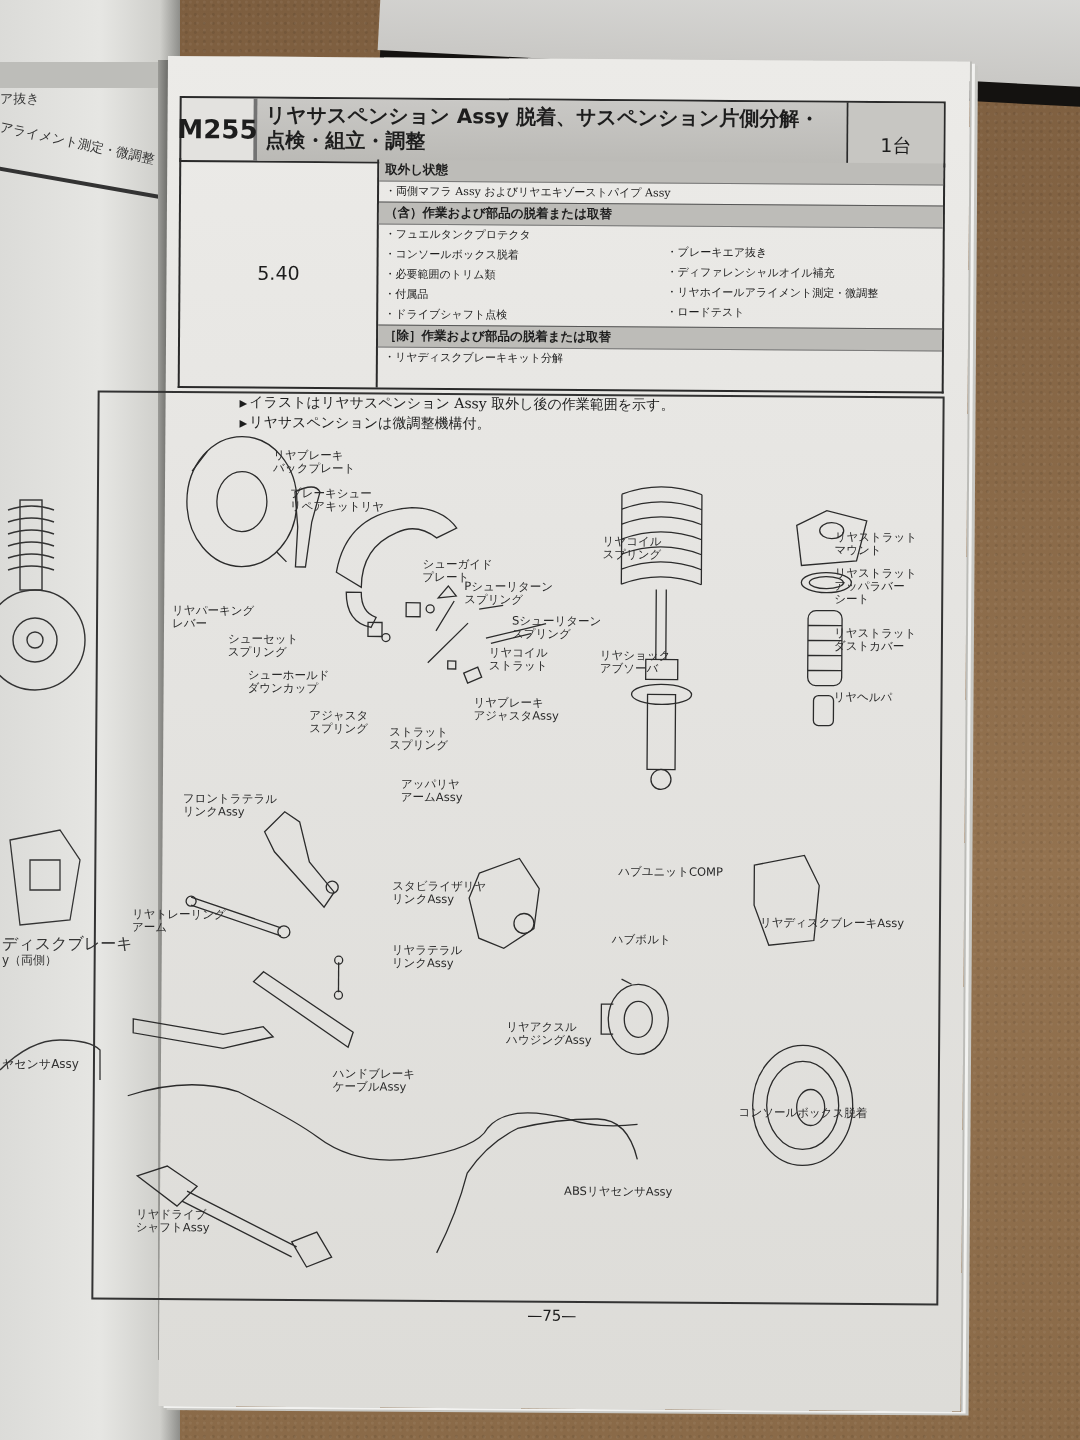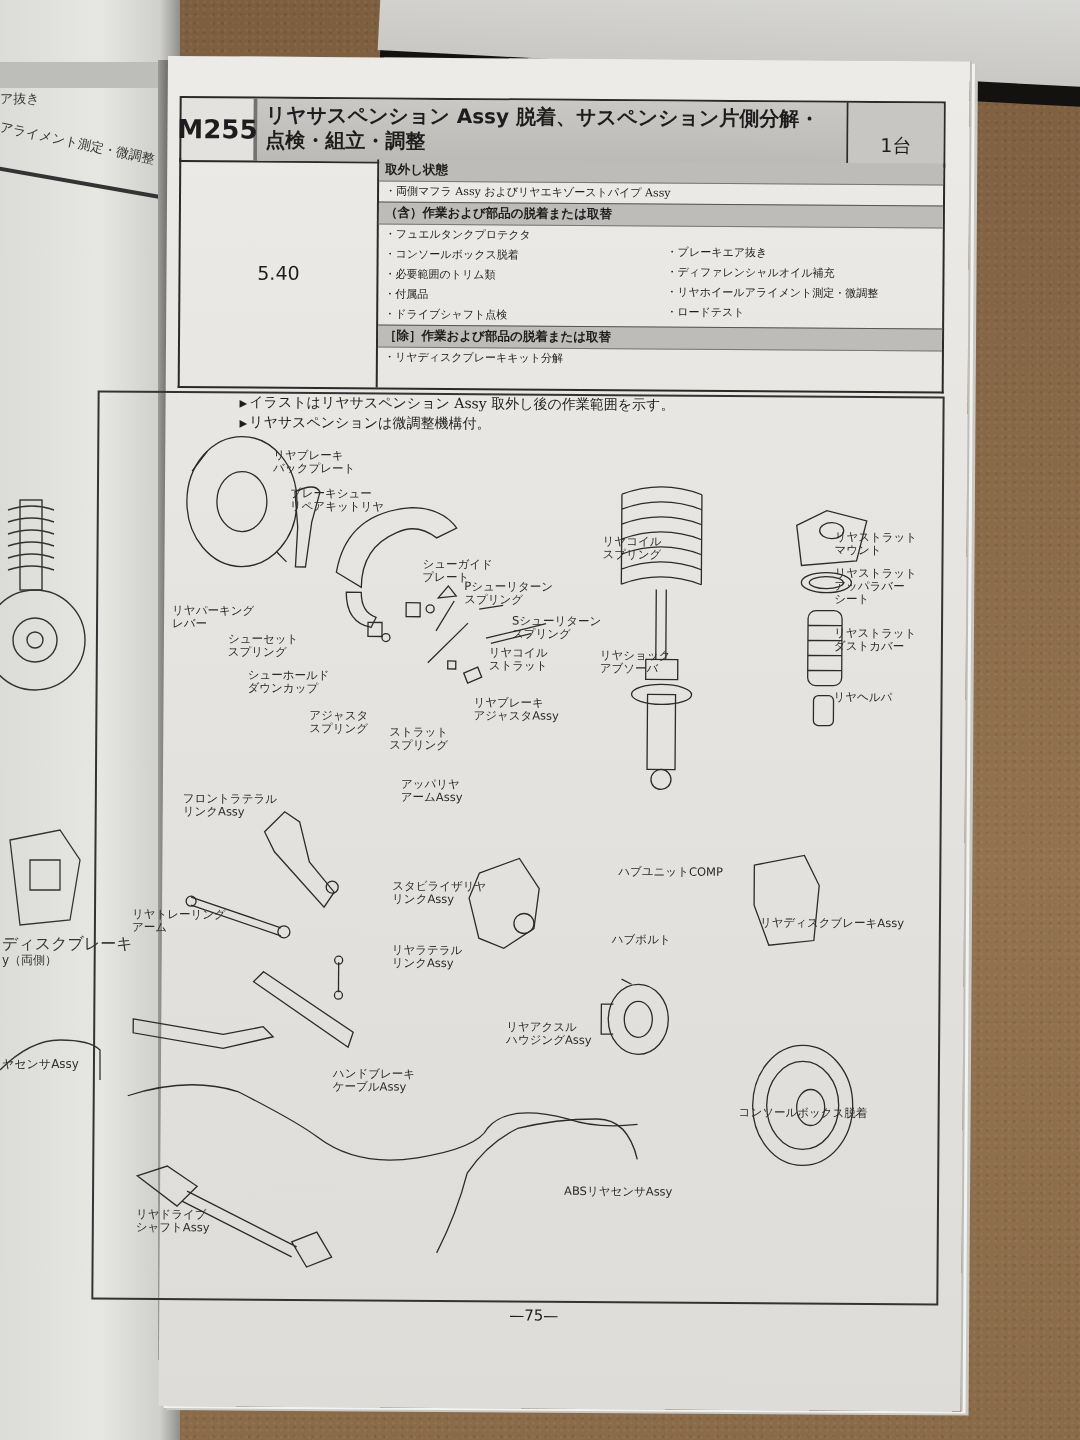--- a/index.html
+++ b/index.html
@@ -42,21 +42,21 @@
   .hours-cell { width:196px; border-right:2px solid #2a2a2a; display:flex; align-items:center; justify-content:center; font-size:19px; }
   .details { flex:1; font-family:"DejaVu Serif", serif; font-size:11px; }
   .sec-head { background:#bdbcb8; font-family:"DejaVu Sans", sans-serif; font-weight:bold; font-size:12.5px; padding:2px 6px; border-top:1px solid #555; border-bottom:1px solid #777; }
   .item { padding:2px 6px; line-height:16px; }
   .item-row { display:flex; }
   .item-row .col { flex:1; }
   .diagram-box { position:absolute; left:-68px; top:335px; width:843px; height:905px; border:2px solid #333; border-top:2px solid #333; }
   .notes { position:absolute; left:74px; top:336px; font-family:"DejaVu Serif", serif; font-size:14px; line-height:19px; }
   .notes .tri { font-size:10px; margin-right:2px; }
   .lbl { position:absolute; font-size:11.5px; line-height:13px; white-space:pre; color:#2a2a2a; }
-  .page-num { position:absolute; left:350px; top:1248px; font-size:15px; }
+  .page-num { position:absolute; left:368px; top:1248px; font-size:15px; }
   svg.art { position:absolute; left:-68px; top:335px; width:843px; height:905px; }
 </style>
 </head>
 <body>
 
 <div class="desk"></div>
 <div class="top-book-shadow"></div>
 <div class="top-book"></div>
 
 <div class="left-page">

